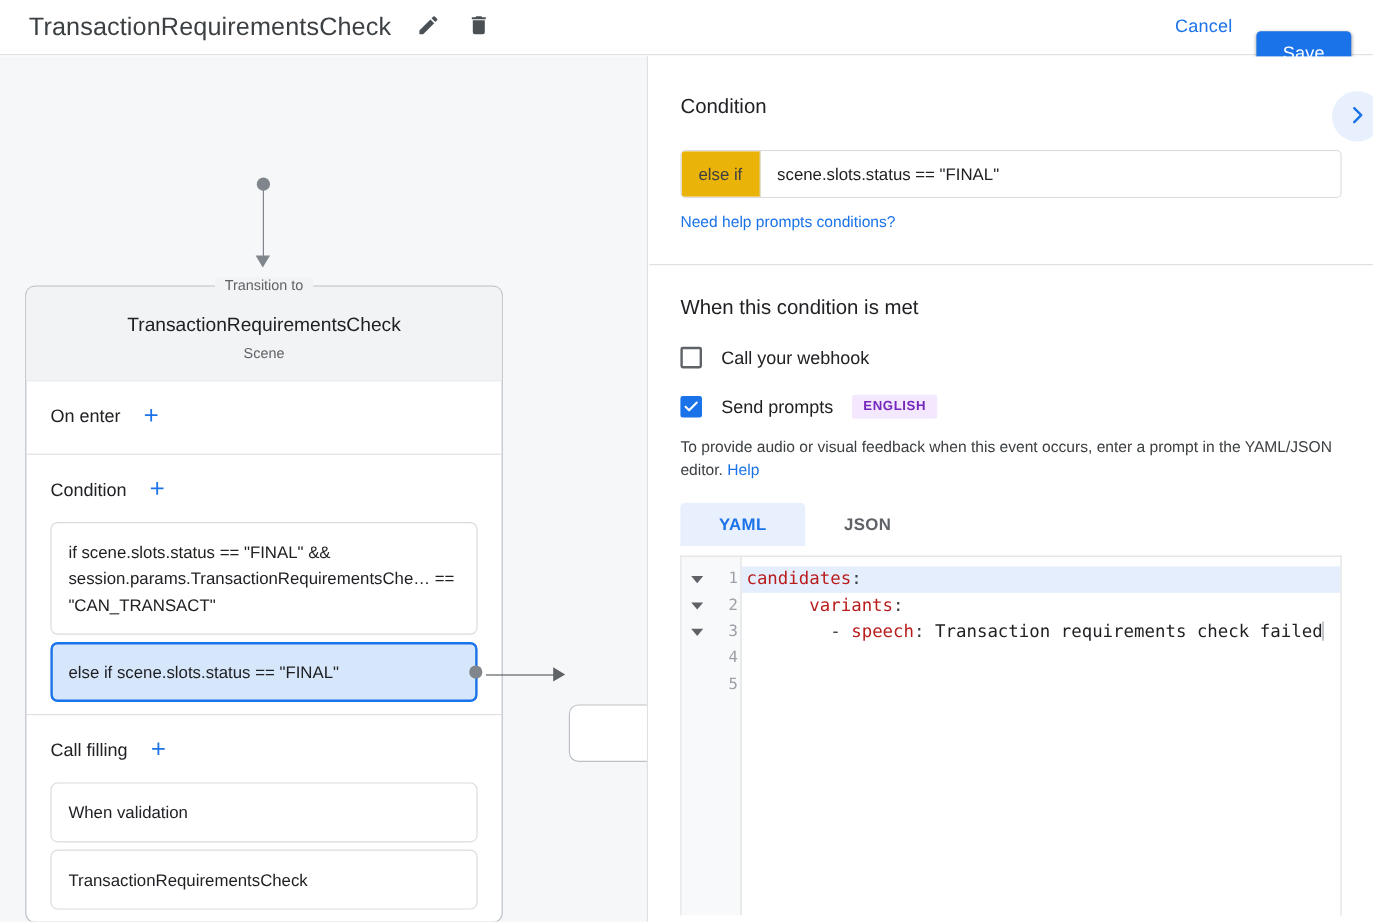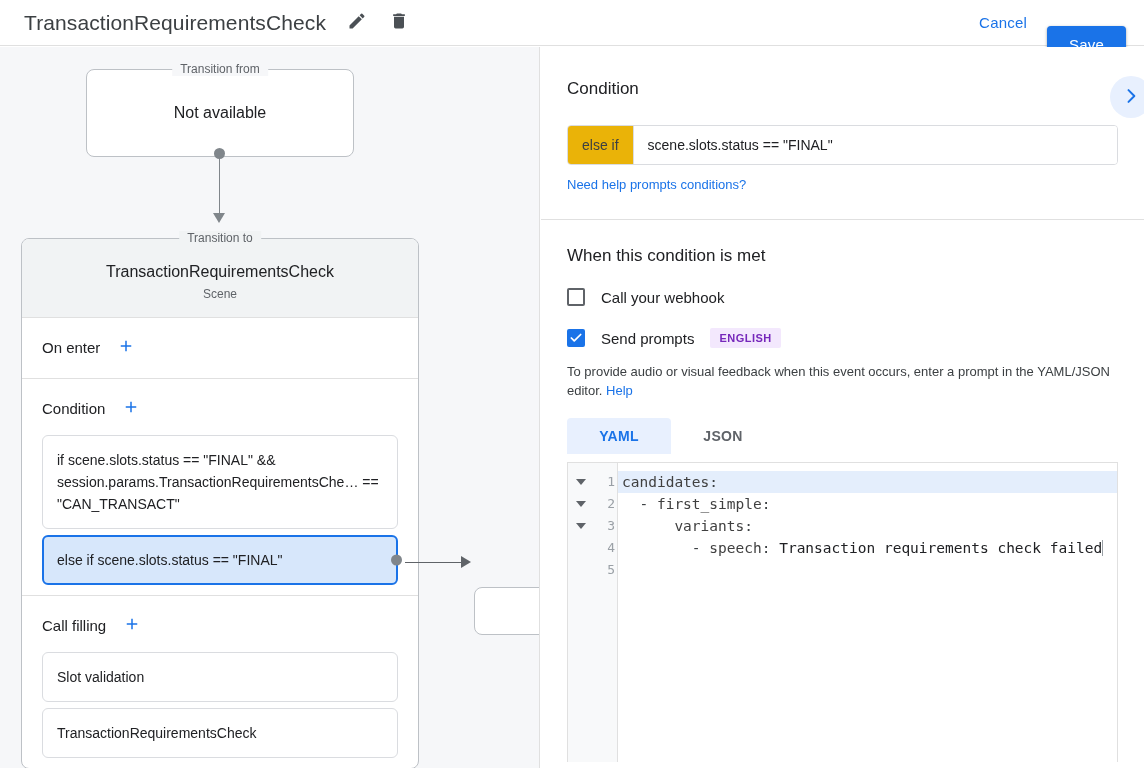--- a/index.html
+++ b/index.html
@@ -405,21 +405,21 @@
   }
   .code-line {
     height: 22px; line-height: 22px;
     font-family: "DejaVu Sans Mono", monospace;
     font-size: 14.5px;
     color: #202124;
     white-space: pre;
     padding-left: 4px;
   }
   .code-line.active { background: #e4eefc; }
-  .tok-key { color: #404040; }
+  .tok-key { color: #b91c1c; }
   .tok-punct { color: #3c4043; }
   .tok-val { color: #202124; }
   .caret {
     display: inline-block;
     width: 1px; height: 16px;
     background: #9aa0a6;
     vertical-align: -3px;
   }
 </style>
 </head>
@@ -445,24 +445,20 @@
   </button>
 
   <div class="topbar-spacer"></div>
 
   <button class="cancel-btn">Cancel</button>
   <button class="save-btn">Save</button>
 </div>
 
 <div class="canvas">
 
-  <div class="tnode" id="node-from">
-    <span class="tnode-legend">Transition from</span>
-    <div class="tnode-body">Not available</div>
-  </div>
 
   <div class="conn-dot" style="left:214px; top:101px;"></div>
   <div class="conn-line-v" style="left:218.5px; top:106px; height:62px;"></div>
   <div class="conn-arrow-down" style="left:213px; top:166px;"></div>
 
   <div id="scene-card">
 
     <div class="scene-header">
       <span class="tnode-legend">Transition to</span>
       <div class="scene-title">TransactionRequirementsCheck</div>
@@ -504,21 +500,21 @@
       <div class="section-head">
         <span class="section-title">Call filling</span>
         <button class="plus-btn">
           <span>
             <svg width="18" height="18" viewBox="0 0 24 24" fill="#1a73e8" aria-hidden="true">
               <path d="M19 13h-6v6h-2v-6H5v-2h6V5h2v6h6v2z"></path>
             </svg>
           </span>
         </button>
       </div>
-      <div class="chip">Slot validation</div>
+      <div class="chip">When validation</div>
       <div class="chip">TransactionRequirementsCheck</div>
     </div>
   </div>
 
   <div class="conn-line-h" style="left:405px; top:514.5px; width:57px;"></div>
   <div class="conn-arrow-right" style="left:461px; top:509px;"></div>
 
   <div id="node-target"></div>
 </div>
 
@@ -585,20 +581,19 @@
       </div>
       <div class="line-gutter">
         <div class="lnum">1</div>
         <div class="lnum">2</div>
         <div class="lnum">3</div>
         <div class="lnum">4</div>
         <div class="lnum">5</div>
       </div>
       <div class="code-area">
         <div class="code-line active"><span class="tok-punct"></span><span class="tok-key">candidates</span><span class="tok-punct">:</span><span class="tok-val"></span></div>
-        <div class="code-line"><span class="tok-punct">  - </span><span class="tok-key">first_simple</span><span class="tok-punct">:</span><span class="tok-val"></span></div>
         <div class="code-line"><span class="tok-punct">      </span><span class="tok-key">variants</span><span class="tok-punct">:</span><span class="tok-val"></span></div>
         <div class="code-line"><span class="tok-punct">        - </span><span class="tok-key">speech</span><span class="tok-punct">:</span><span class="tok-val"> Transaction requirements check failed</span><span class="caret"></span></div>
         <div class="code-line"><span class="tok-val"></span></div>
       </div>
     </div>
   </div>
 </div>
 
 </body></html>

